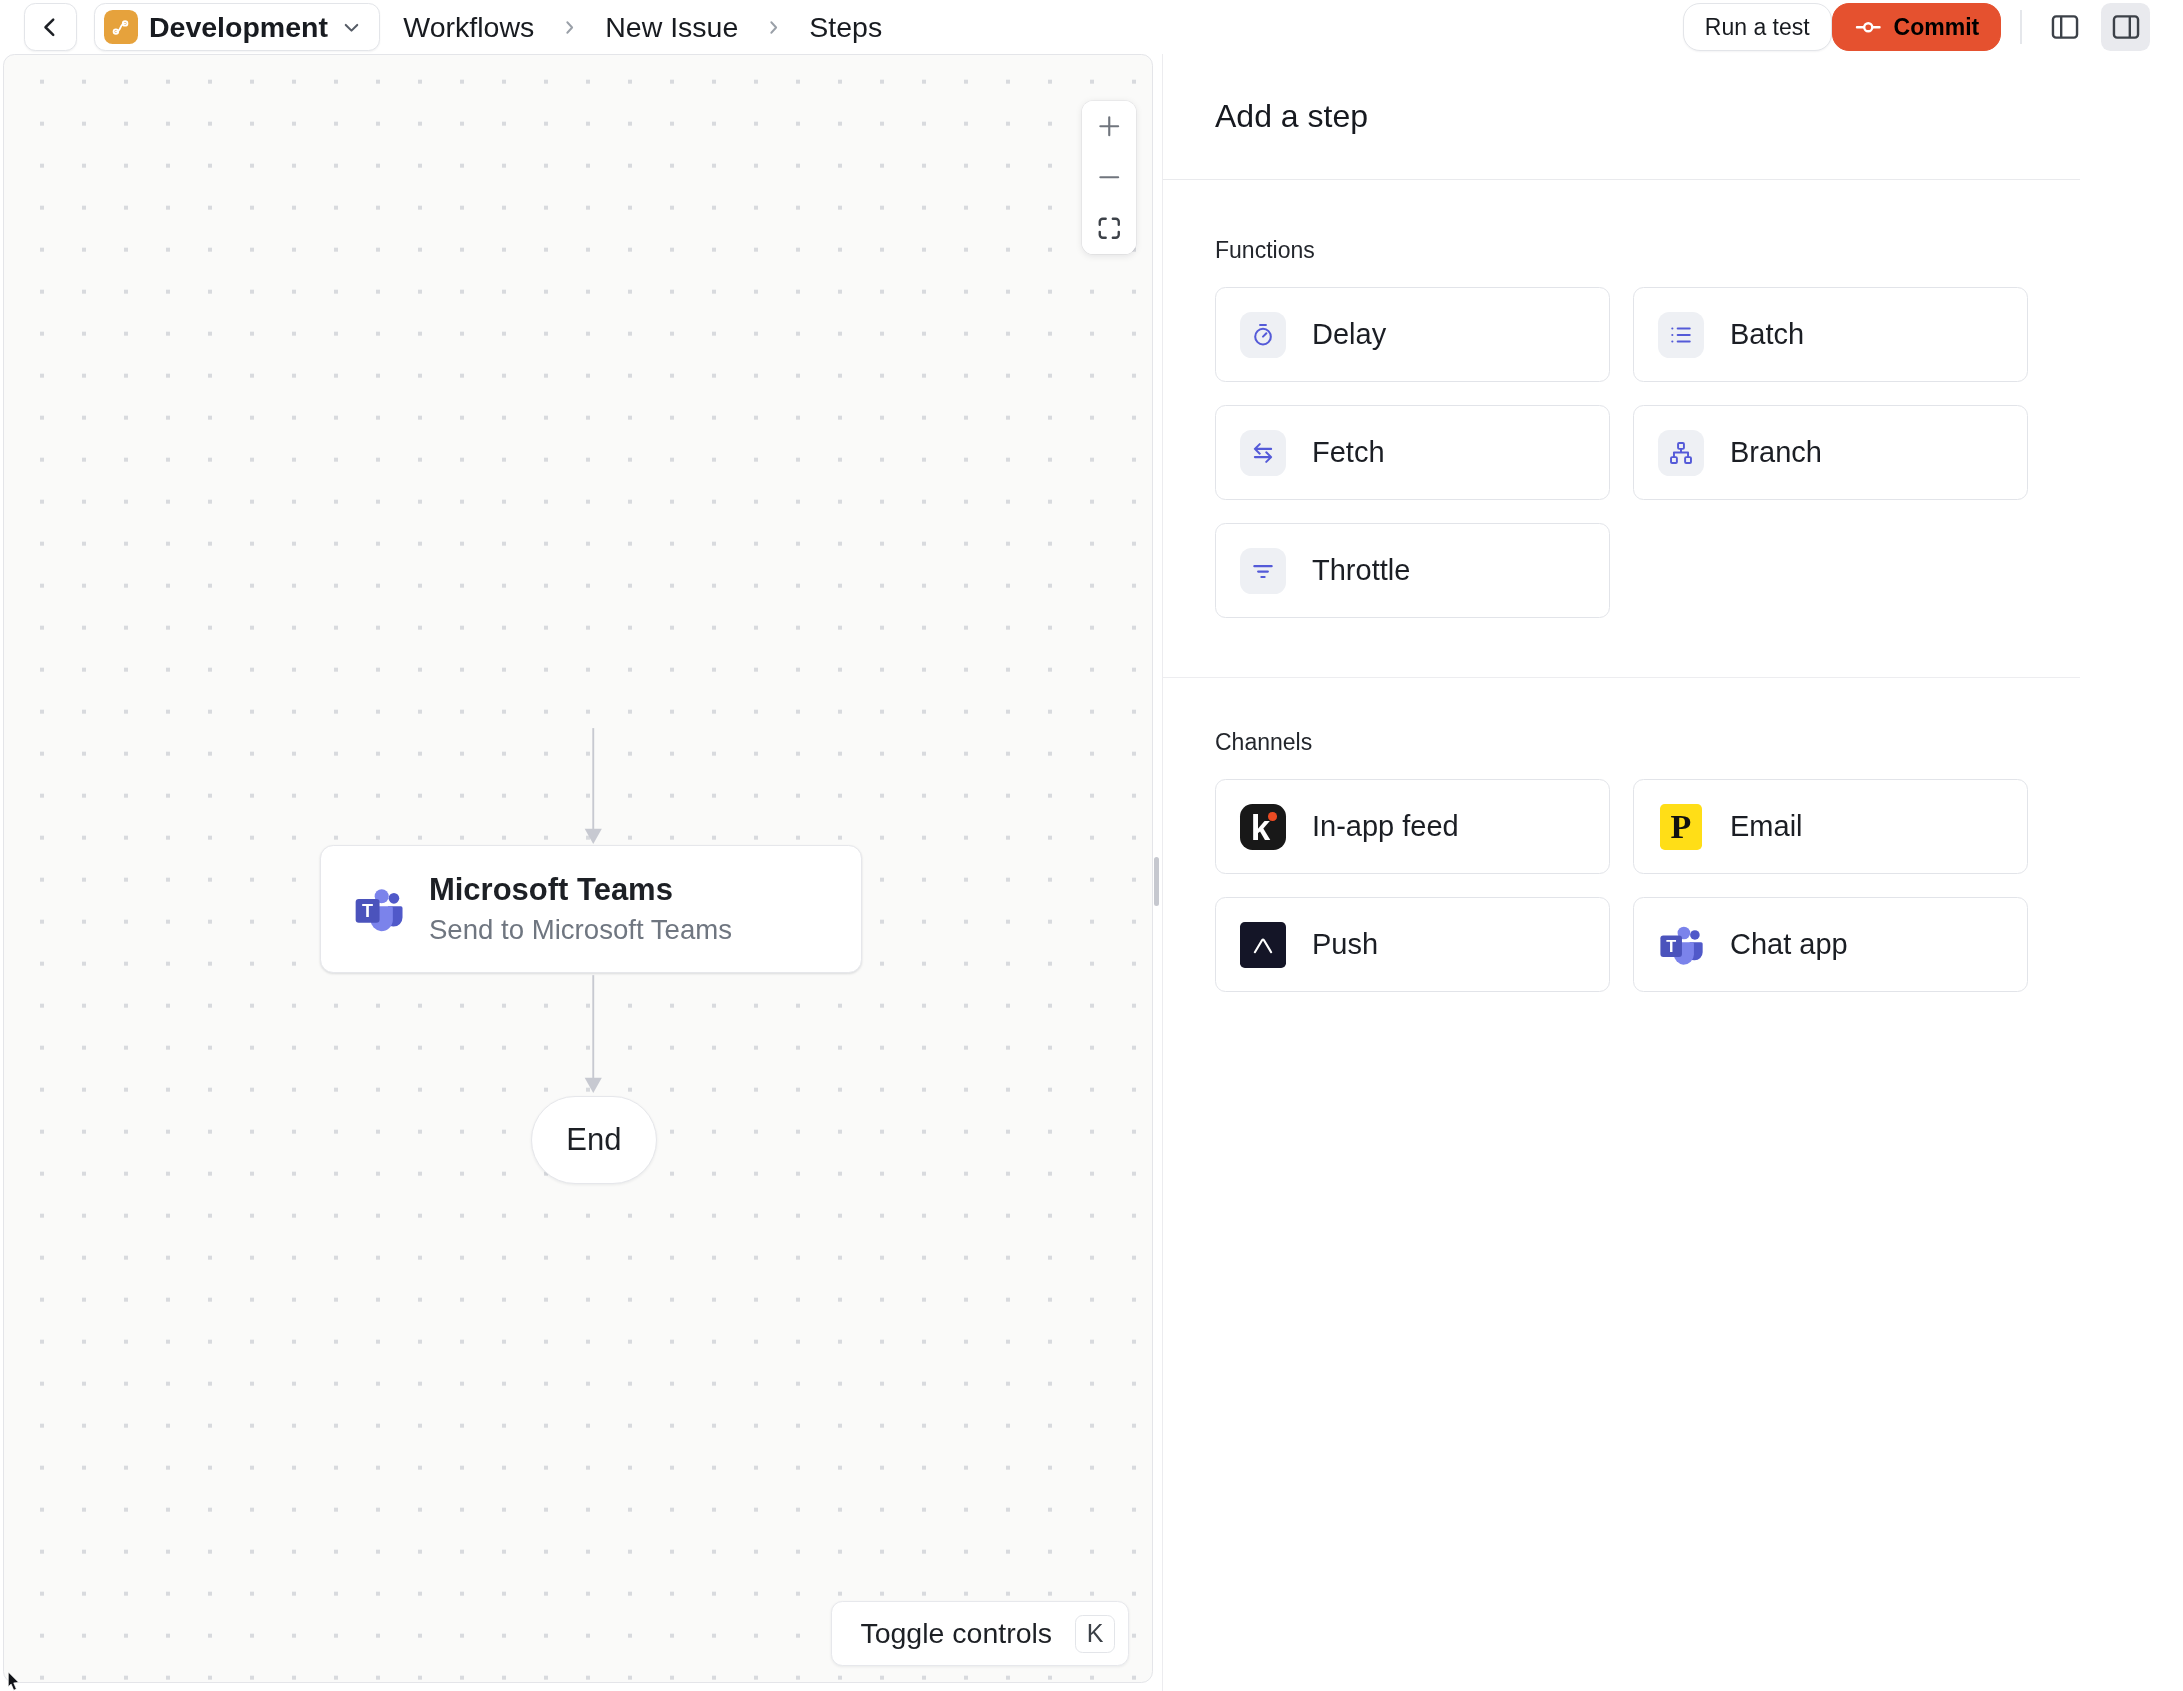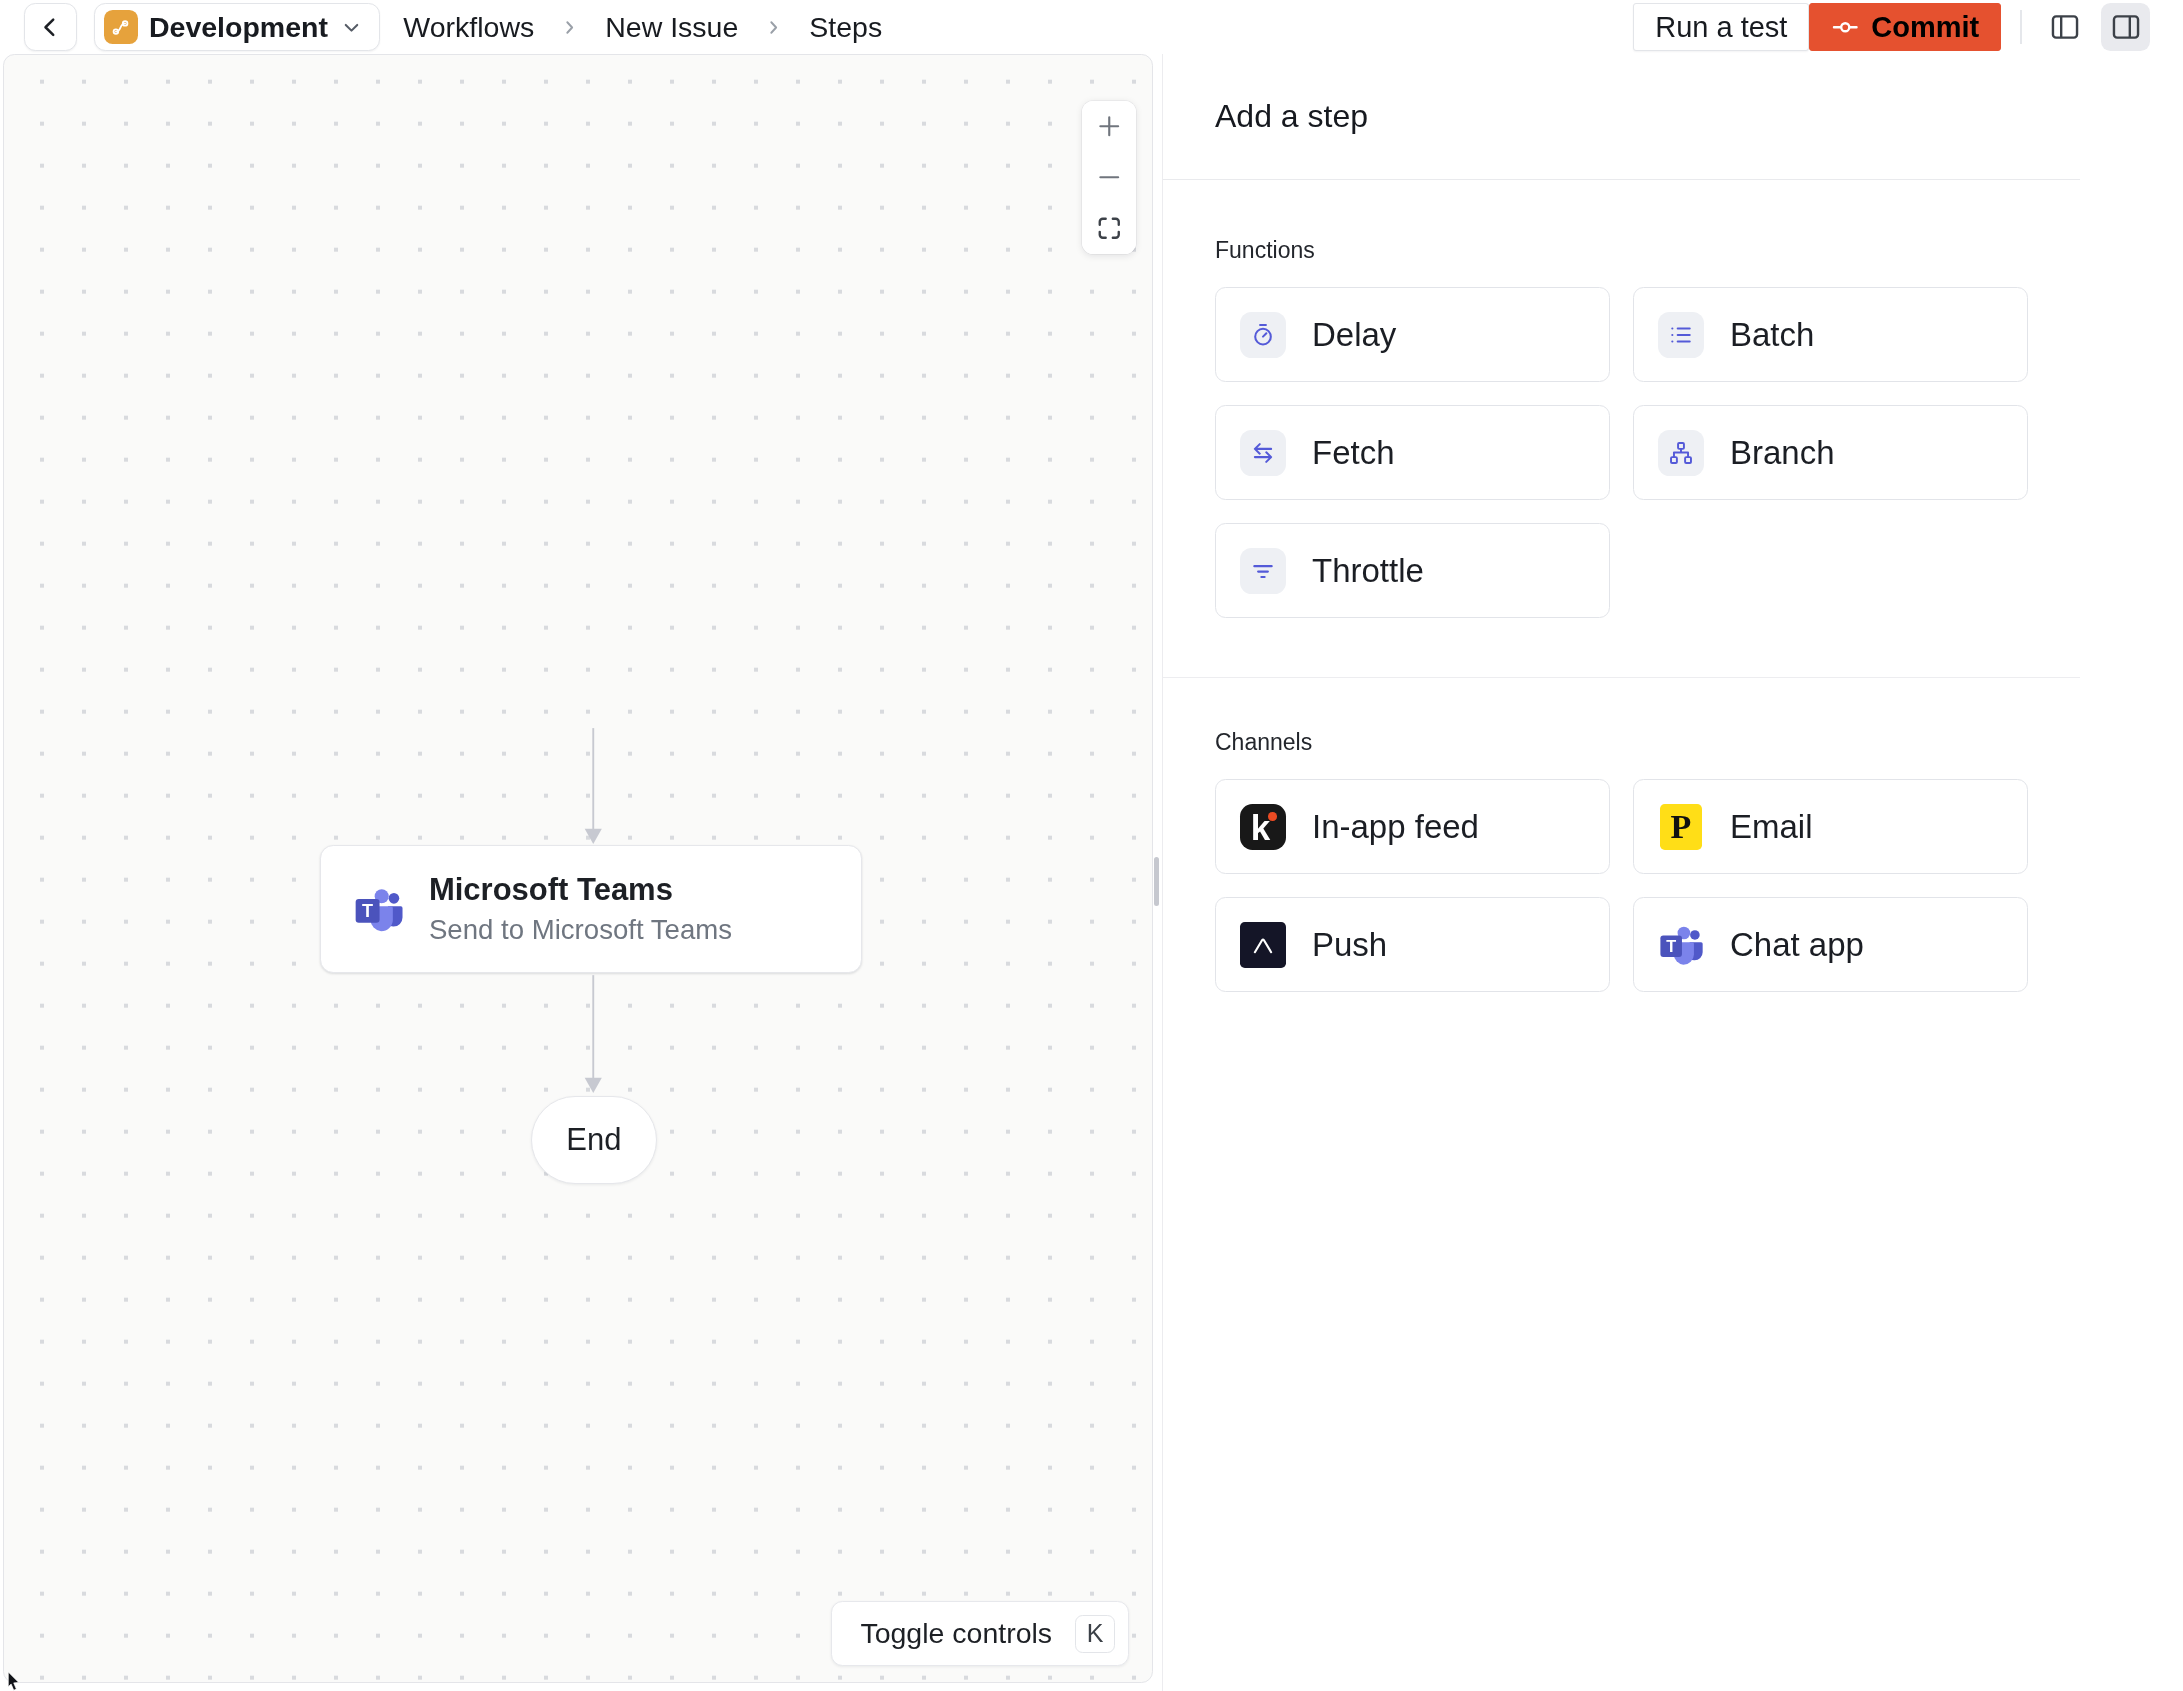--- a/index.html
+++ b/index.html
@@ -28,21 +28,21 @@
     cursor:pointer; box-shadow:0 1px 1.9px rgba(16,24,40,.05);
   }
   .env-icon{ width:34px; height:34px; border-radius:8.6px; background:#e6a23c;
     display:flex; align-items:center; justify-content:center; }
   .env-label{ font-size:28.5px; font-weight:600; color:#181b20; }
   .crumbs{ display:flex; align-items:center; gap:25px; margin-left:23px;text-align:right; }
   .crumb{ font-size:28.5px; color:#181b20; cursor:pointer; }
   .crumb-sep{ color:#9aa0a8; }
   .btn{
     height:48px; display:flex; align-items:center; gap:11.4px; padding:0 21px;
-    border-radius:3px; font-size:29px; cursor:pointer; white-space:nowrap;
+    border-radius:17px; font-size:23px; cursor:pointer; white-space:nowrap;
   }
   .btn-secondary{ background:#fff; border:1.4px solid #e3e5e9; color:#181b20; font-weight:500;
     box-shadow:0 1px 1.9px rgba(16,24,40,.05); }
   .btn-commit{ background:#e5512f; border:1.4px solid #e5512f; color:#000000; font-weight:600; }
   .top-divider{ width:1.4px; height:34px; background:#e5e7eb; margin:0 19px; }
   .panel-toggle{ width:49px; height:48px; display:flex; align-items:center; justify-content:center;
     background:transparent; border:none; border-radius:9.5px; cursor:pointer; }
   .panel-toggle.active{ background:#e9eaee; }
   .panel-toggle + .panel-toggle{ margin-left:11.4px; }
 
@@ -105,21 +105,21 @@
   .panel-body{ padding:57px 52px 0 52px; }
   .section-label{ font-size:23px; font-weight:500; color:#23262c; margin-bottom:23px; }
   .cards{ display:grid; grid-template-columns:1fr 1fr; gap:23px; }
   .step-card{
     height:95px; background:#fff; border:1.4px solid #e2e4e9; border-radius:10.5px;
     display:flex; align-items:center; gap:26px; padding-left:24px; cursor:pointer;
   }
   .fn-iconbox{ width:46px; height:46px; border-radius:11.4px; background:#eef0f4;
     display:flex; align-items:center; justify-content:center; flex:none; }
   .ch-iconbox{ width:46px; height:46px; display:flex; align-items:center; justify-content:center; flex:none; }
-  .step-label{ font-size:33px; font-weight:500; color:#1b1e24; }
+  .step-label{ font-size:29px; font-weight:500; color:#1b1e24; }
   .section-divider{ height:1.4px; background:#ededf0; margin:59px -52px 51px -52px; }
 
   .knock-box{ position:relative; width:46px; height:46px; border-radius:12.4px; background:#181818;
     display:flex; align-items:flex-end; justify-content:center; }
   .knock-k{ color:#fff; font-weight:700; font-size:35px; line-height:44px; margin-right:4.8px; }
   .knock-dot{ position:absolute; right:9.5px; top:8.6px; width:8.6px; height:8.6px; border-radius:50%; background:#eb4b23; }
   .postmark-box{ width:42px; height:46px; border-radius:4.8px; background:#ffde17;
     display:flex; align-items:center; justify-content:center;
     font-family:"Liberation Serif", serif; font-weight:700; font-size:34px; color:#111; }
   .expo-box{ width:46px; height:46px; border-radius:4.8px; background:#141527;

